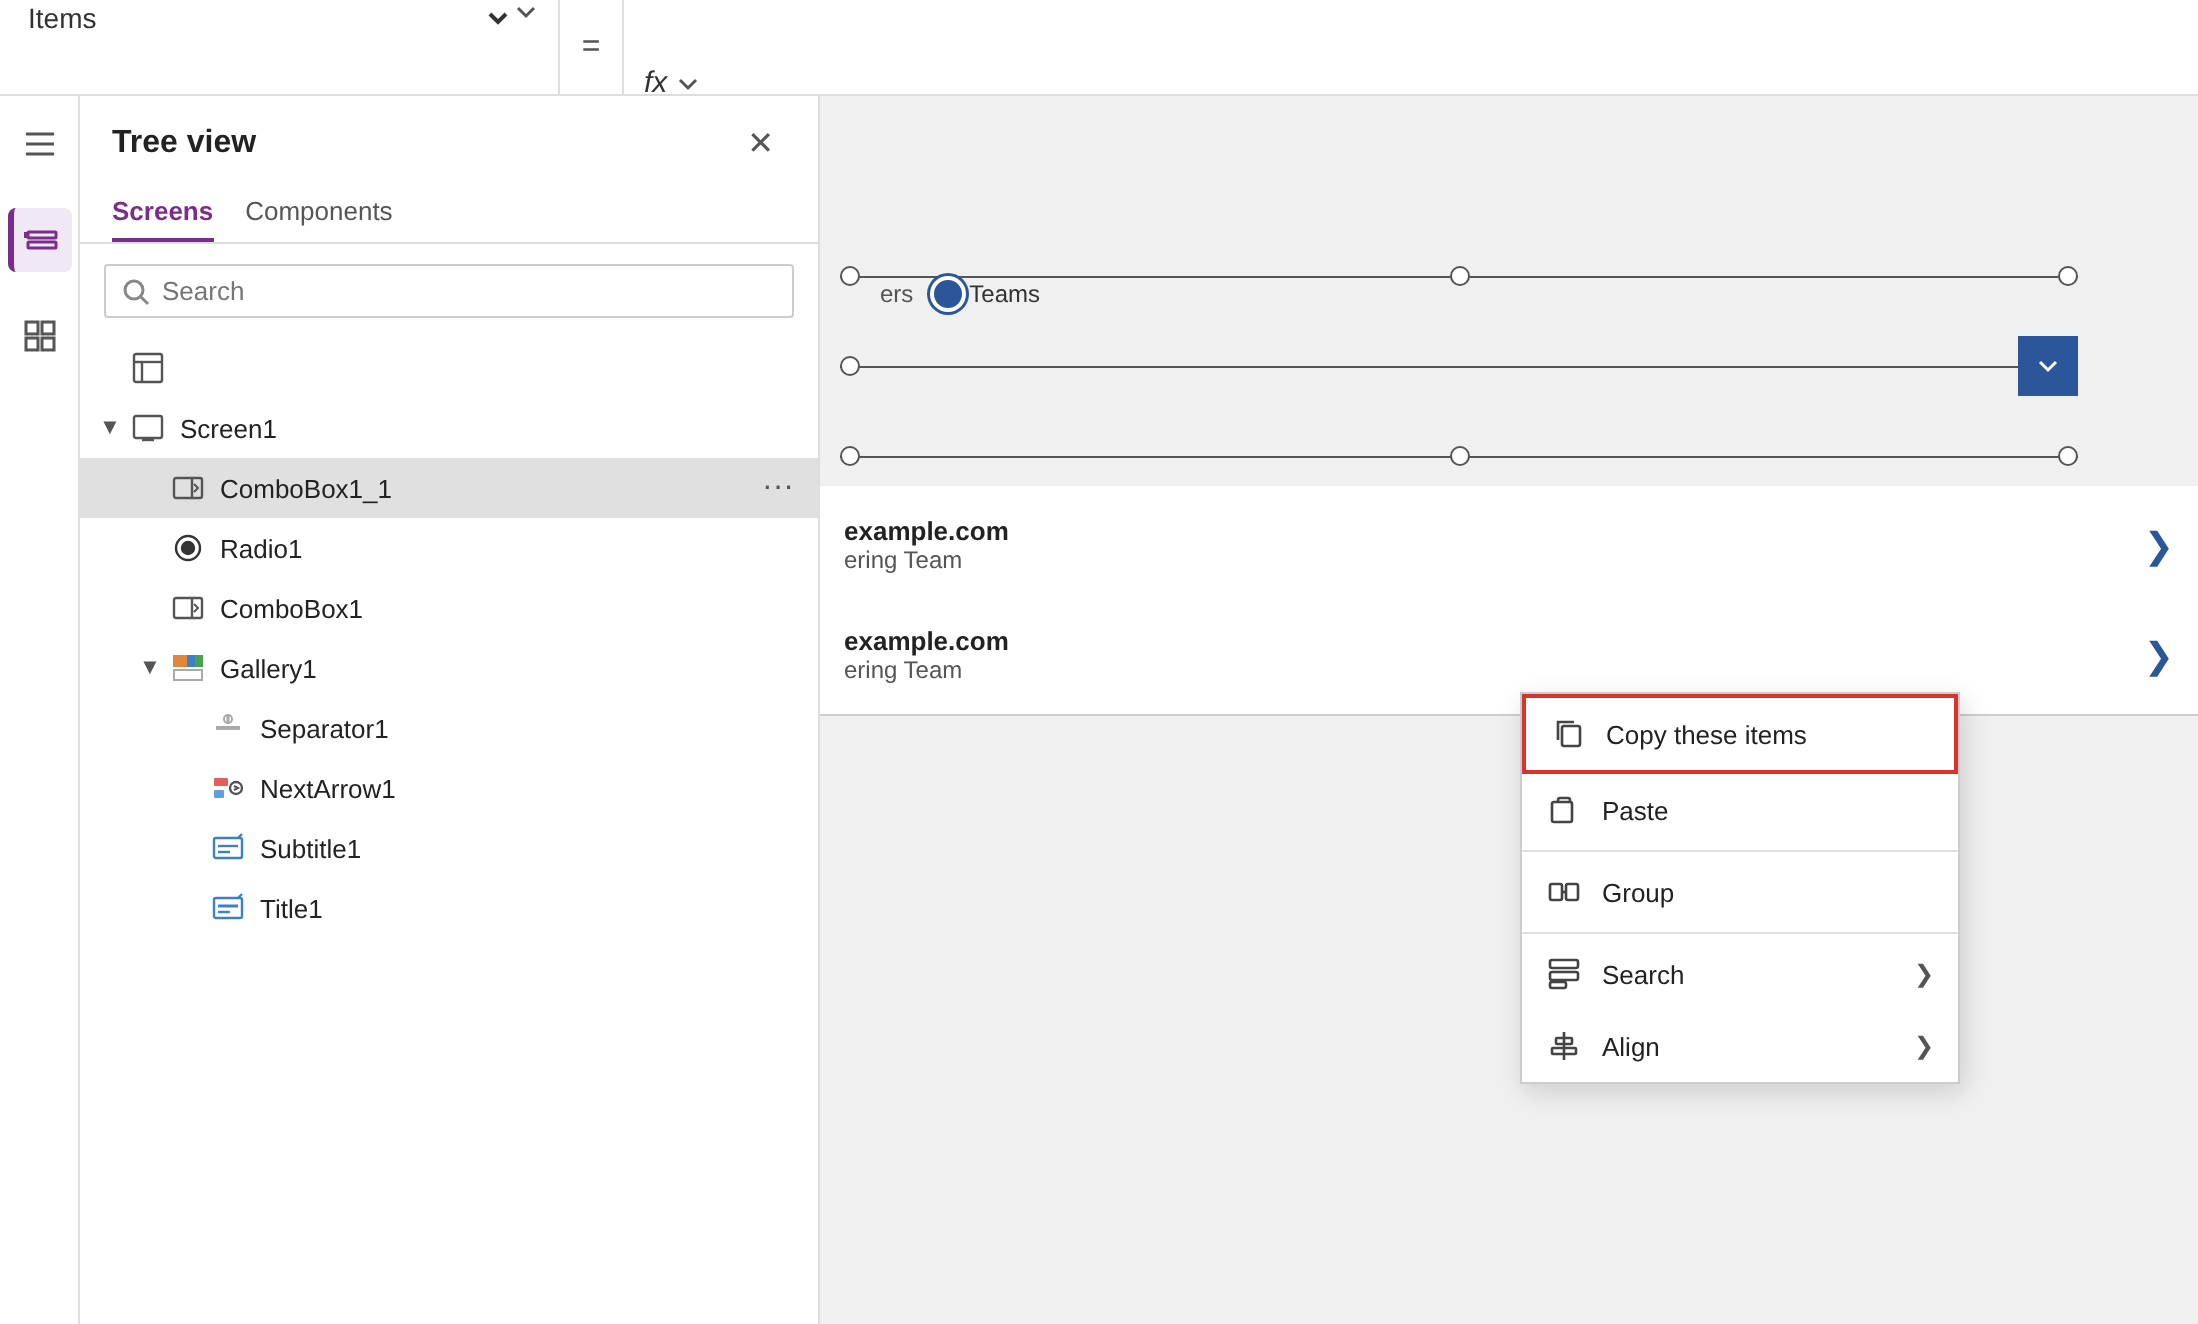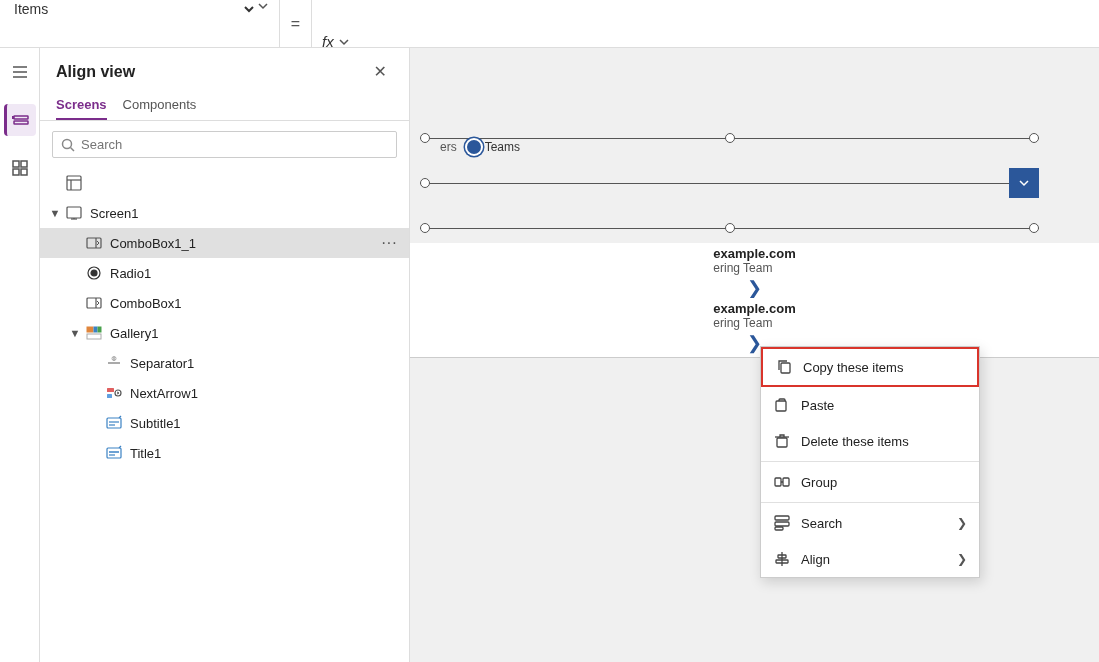--- a/index.html
+++ b/index.html
@@ -215,21 +215,20 @@
     .canvas-list-item {
       position: absolute;
       left: 0;
       right: 0;
       height: 60px;
       display: flex;
       align-items: center;
       padding: 3px 12px;
       border-bottom: 1px solid #ccc;
       background: #fff;
-      flex-direction: column;
     }
     .canvas-list-item .item-text {
       flex: 1;
     }
     .canvas-list-item .item-text .domain {
       font-weight: 600;
       color: #222;
       font-size: 13px;
     }
     .canvas-list-item .item-text .sub {
@@ -331,21 +330,21 @@
         <rect x="2" y="2" width="6" height="6"></rect>
         <rect x="10" y="2" width="6" height="6"></rect>
         <rect x="2" y="10" width="6" height="6"></rect>
         <rect x="10" y="10" width="6" height="6"></rect>
       </svg>
     </div>
   </div>
 
   <div class="tree-panel">
     <div class="tree-header">
-      <span class="tree-title">Align view</span>
+      <span class="tree-title">Tree view</span>
       <span class="tree-close">✕</span>
     </div>
 
     <div class="tree-tabs">
       <div class="tree-tab active">Screens</div>
       <div class="tree-tab">Components</div>
     </div>
 
     <div class="search-box">
       <svg class="search-icon-svg" width="14" height="14" viewBox="0 0 14 14" fill="none" stroke="#888" stroke-width="1.5">
@@ -559,30 +558,20 @@
       <div class="context-menu-item">
         <span class="menu-icon">
           <svg width="16" height="16" viewBox="0 0 16 16" fill="none" stroke="#444" stroke-width="1.3">
             <rect x="2" y="4" width="10" height="10" rx="1"></rect>
             <path d="M5 4V3a1 1 0 011-1h4a1 1 0 011 1v1" stroke="#444" stroke-width="1.3" fill="none"></path>
           </svg>
         </span>
         <span class="menu-label">Paste</span>
       </div>
 
-      <div class="context-menu-item">
-        <span class="menu-icon">
-          <svg width="16" height="16" viewBox="0 0 16 16" fill="none" stroke="#444" stroke-width="1.3">
-            <rect x="3" y="5" width="10" height="9" rx="1"></rect>
-            <line x1="1" y1="4" x2="15" y2="4"></line>
-            <path d="M6 4V2h4v2" fill="none" stroke="#444" stroke-width="1.3"></path>
-          </svg>
-        </span>
-        <span class="menu-label">Delete these items</span>
-      </div>
 
       <div class="context-menu-divider"></div>
 
       <div class="context-menu-item">
         <span class="menu-icon">
           <svg width="16" height="16" viewBox="0 0 16 16" fill="none" stroke="#444" stroke-width="1.3">
             <rect x="1" y="4" width="6" height="8" rx="1"></rect>
             <rect x="9" y="4" width="6" height="8" rx="1"></rect>
             <line x1="7" y1="8" x2="9" y2="8"></line>
           </svg>

